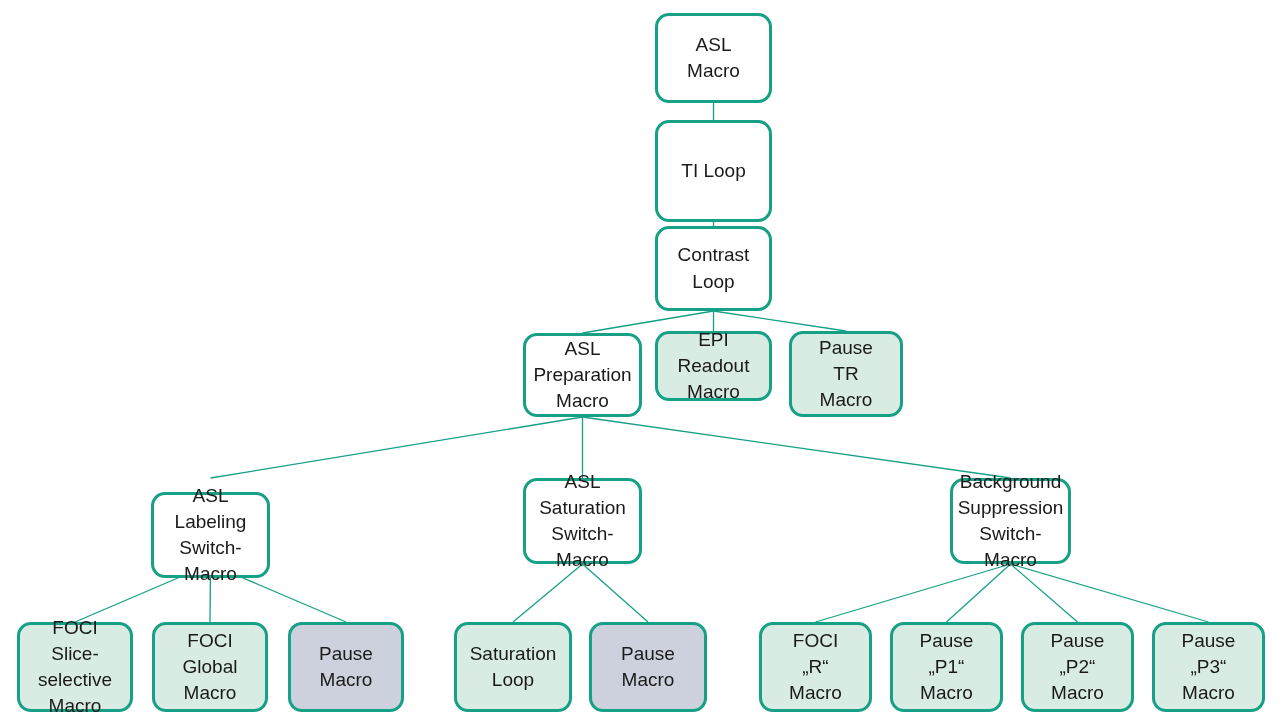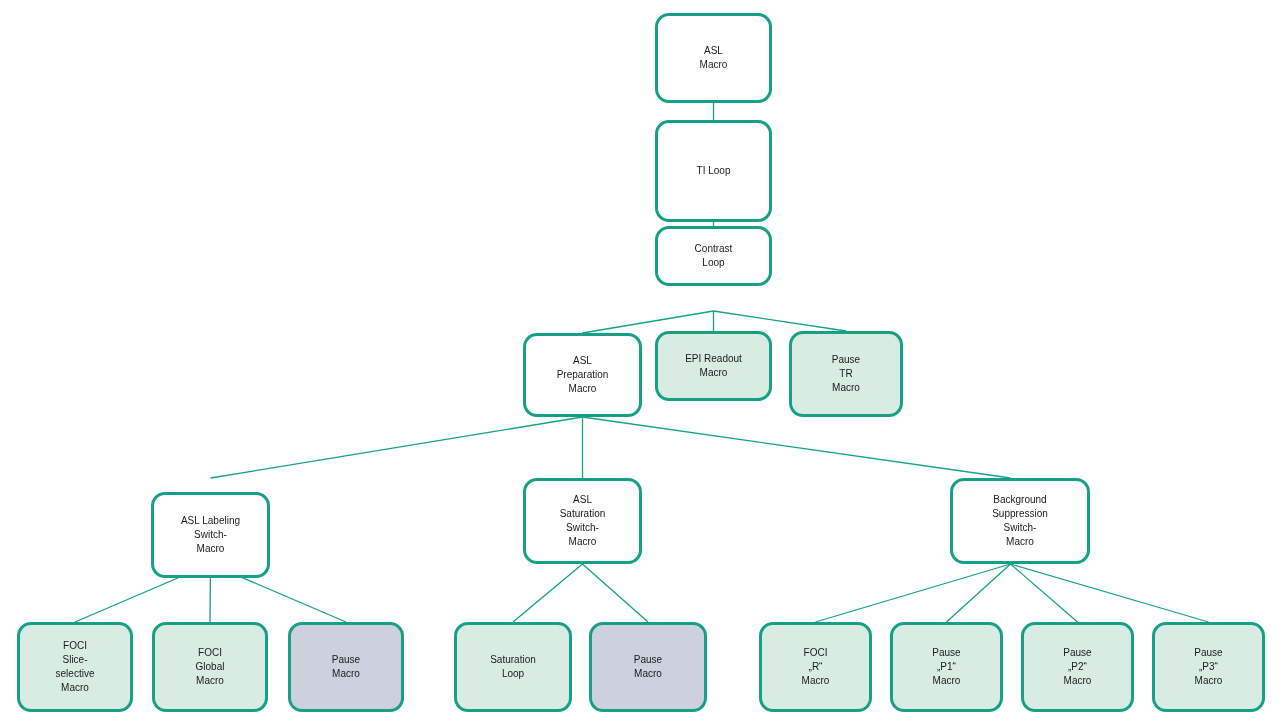--- a/index.html
+++ b/index.html
@@ -25,21 +25,21 @@
   }
   .node {
     position: absolute;
     border: 3px solid #16a085;
     border-radius: 14px;
     display: flex;
     align-items: center;
     justify-content: center;
     text-align: center;
     color: #1a1a1a;
-    font-size: 10px;
+    font-size: 19px;
     line-height: 1.38;
     padding: 4px 6px;
     white-space: pre-line;
     z-index: 2;
   }
   .fill-white  { background: #ffffff; }
   .fill-green  { background: #d8ece4; }
   .fill-gray   { background: #ccd1dd; }
 </style>
 </head>
@@ -62,38 +62,38 @@
       <line x1="582.5" y1="564" x2="648" y2="622" stroke="#16a085" stroke-width="1.3"></line>
       <line x1="1010.5" y1="564" x2="815.5" y2="622" stroke="#16a085" stroke-width="1.3"></line>
       <line x1="1010.5" y1="564" x2="946.5" y2="622" stroke="#16a085" stroke-width="1.3"></line>
       <line x1="1010.5" y1="564" x2="1077.5" y2="622" stroke="#16a085" stroke-width="1.3"></line>
       <line x1="1010.5" y1="564" x2="1208.5" y2="622" stroke="#16a085" stroke-width="1.3"></line>
     </svg>
   <div id="node-layer">
       <div class="node fill-white" style="left: 655px; top: 13px; width: 117px; height: 90px;"><span>ASL
 Macro</span></div>
       <div class="node fill-white" style="left: 655px; top: 120px; width: 117px; height: 102px;"><span>TI Loop</span></div>
-      <div class="node fill-white" style="left: 655px; top: 226px; width: 117px; height: 60px;"><span>Contrast
+      <div class="node fill-white" style="left: 655px; top: 226px; width: 117px; height: 85px;"><span>Contrast
 Loop</span></div>
       <div class="node fill-white" style="left: 523px; top: 333px; width: 119px; height: 84px;"><span>ASL
 Preparation
 Macro</span></div>
       <div class="node fill-green" style="left: 655px; top: 331px; width: 117px; height: 70px;"><span>EPI Readout
 Macro</span></div>
       <div class="node fill-green" style="left: 789px; top: 331px; width: 114px; height: 86px;"><span>Pause
 TR
 Macro</span></div>
       <div class="node fill-white" style="left: 151px; top: 478px; width: 119px; height: 86px; margin-top: 14px;"><span>ASL Labeling
 Switch-
 Macro</span></div>
       <div class="node fill-white" style="left: 523px; top: 478px; width: 119px; height: 86px;"><span>ASL
 Saturation
 Switch-
 Macro</span></div>
-      <div class="node fill-white" style="left: 950px; top: 478px; width: 140px; height: 86px; justify-content: center;"><span>Background
+      <div class="node fill-white" style="left: 950px; top: 478px; width: 121px; height: 86px; justify-content: center;"><span>Background
 Suppression
 Switch-
 Macro</span></div>
       <div class="node fill-green" style="left: 17px; top: 622px; width: 116px; height: 90px;"><span>FOCI
 Slice-
 selective
 Macro</span></div>
       <div class="node fill-green" style="left: 152px; top: 622px; width: 116px; height: 90px;"><span>FOCI
 Global
 Macro</span></div>

